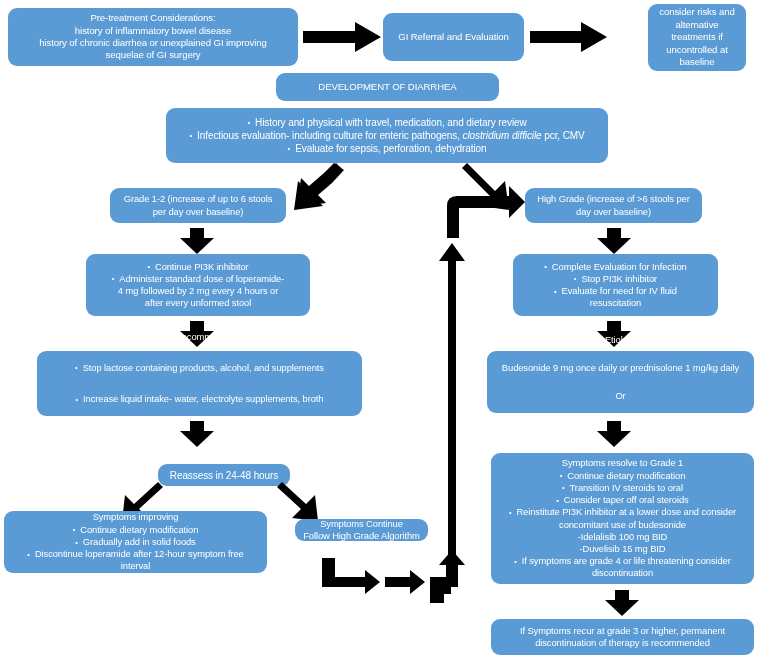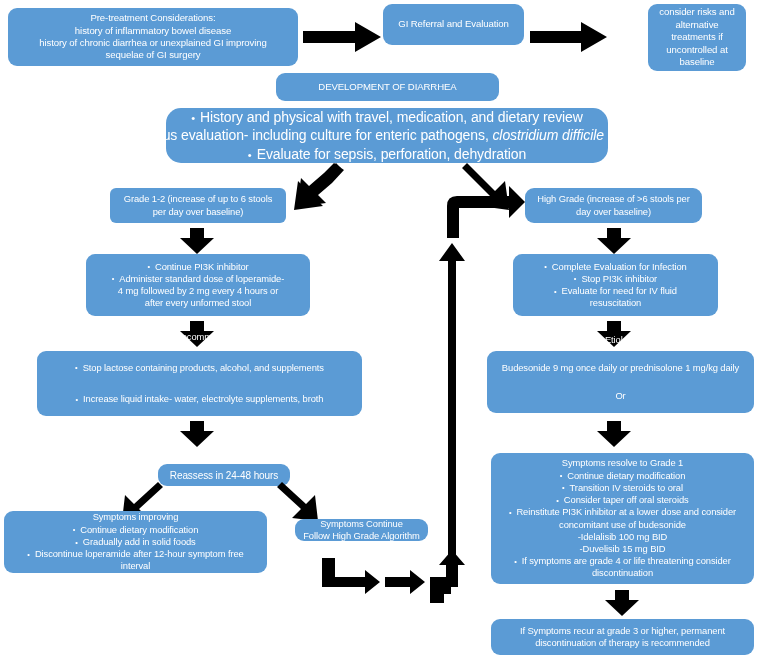--- a/index.html
+++ b/index.html
@@ -48,56 +48,56 @@
     <span class="ln u">Pre-treatment Considerations:</span>
     <span class="ln">history of inflammatory bowel disease</span>
     <span class="ln">history of chronic diarrhea or unexplained GI improving</span>
     <span class="ln">sequelae of GI surgery</span>
   </div>
 
   <svg class="arrow" style="left:303px;top:22px;" width="78" height="30" viewBox="0 0 78 30">
     <polygon class="blk" points="0,9 52,9 52,0 78,15 52,30 52,21 0,21"></polygon>
   </svg>
 
-  <div class="box" style="left:383px;top:4px;width:141px;height:41px;font-size:9.6px;">
+  <div class="box" style="left:383px;top:13px;width:141px;height:48px;font-size:9.6px;">
     <span class="ln">GI Referral and Evaluation</span>
   </div>
 
   <svg class="arrow" style="left:530px;top:22px;" width="77" height="30" viewBox="0 0 77 30">
     <polygon class="blk" points="0,9 51,9 51,0 77,15 51,30 51,21 0,21"></polygon>
   </svg>
 
   <div class="box" style="left:608px;top:4px;width:98px;height:67px;font-size:9.6px;margin-left:40px;">
     <span class="ln">consider risks and</span>
     <span class="ln">alternative</span>
     <span class="ln">treatments if</span>
     <span class="ln">uncontrolled at</span>
     <span class="ln">baseline</span>
   </div>
 
   <div class="box" style="left:276px;top:73px;width:223px;height:28px;font-size:9.6px;">
     <span class="ln">DEVELOPMENT OF DIARRHEA</span>
   </div>
 
-  <div class="box" style="left:166px;top:108px;width:442px;height:55px;font-size:14px;border-radius:15px;">
+  <div class="box" style="left:166px;top:108px;width:442px;height:55px;font-size:10px;">
     <span class="ln bul">History and physical with travel, medication, and dietary review</span>
     <span class="ln bul"><span>Infectious evaluation- including culture for enteric pathogens, </span><span class="it">clostridium difficile</span><span> pcr, CMV</span></span>
     <span class="ln bul">Evaluate for sepsis, perforation, dehydration</span>
   </div>
 
   <svg class="arrow" style="left:288px;top:170px;" width="56" height="44" viewBox="0 0 56 44">
     <polygon class="blk" points="56,0 44,13 30,25 38,33 9,37 13,8 21,16 36,3 46,-7"></polygon>
     <polygon class="blk" points="53,-2 25,26 35,36 6,40 10,11 20,21 48,-7"></polygon>
   </svg>
 
   <svg class="arrow" style="left:460px;top:168px;" width="55" height="46" viewBox="0 0 55 46">
     <polygon class="blk" points="2,0 30,28 20,38 49,42 45,13 35,23 7,-5"></polygon>
   </svg>
 
-  <div class="box" style="left:110px;top:188px;width:176px;height:35px;font-size:9.4px;border-radius:6px;">
+  <div class="box" style="left:110px;top:188px;width:176px;height:35px;font-size:9.4px;">
     <span class="ln">Grade 1-2 (increase of up to 6 stools</span>
     <span class="ln">per day over baseline)</span>
   </div>
 
   <div class="box" style="left:525px;top:188px;width:177px;height:35px;font-size:9.4px;">
     <span class="ln">High Grade (increase of &gt;6 stools per</span>
     <span class="ln">day over baseline)</span>
   </div>
 
   <svg class="arrow" style="left:447px;top:192px;" width="78" height="46" viewBox="0 0 78 46">

